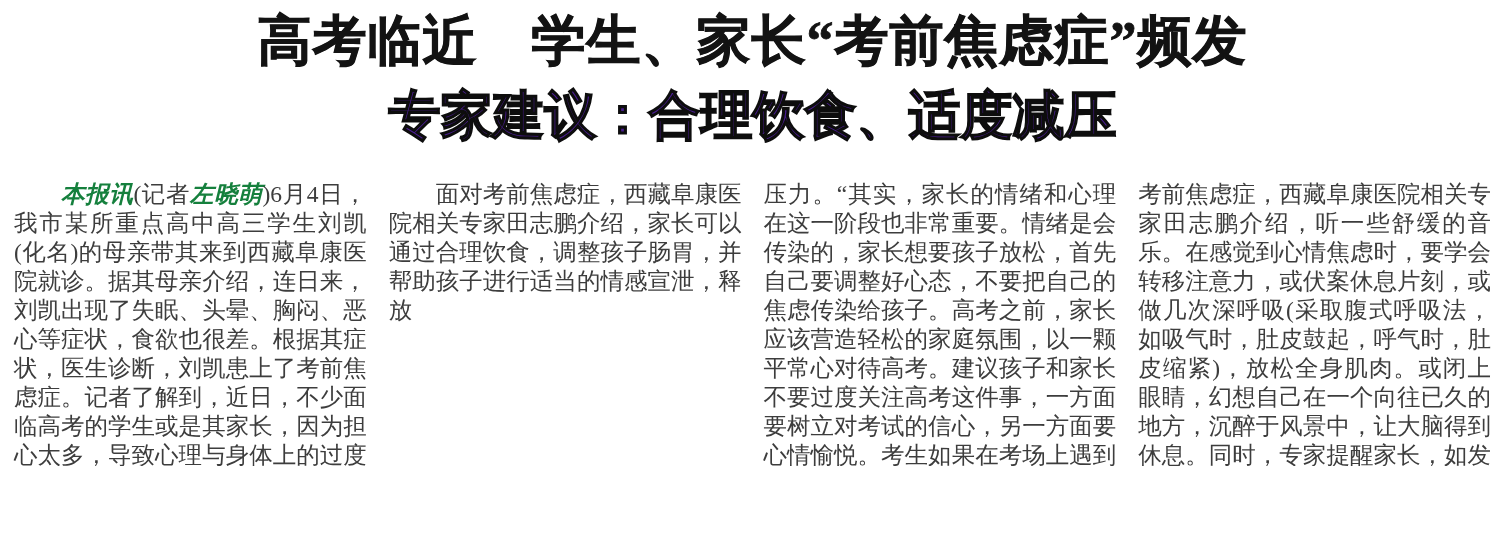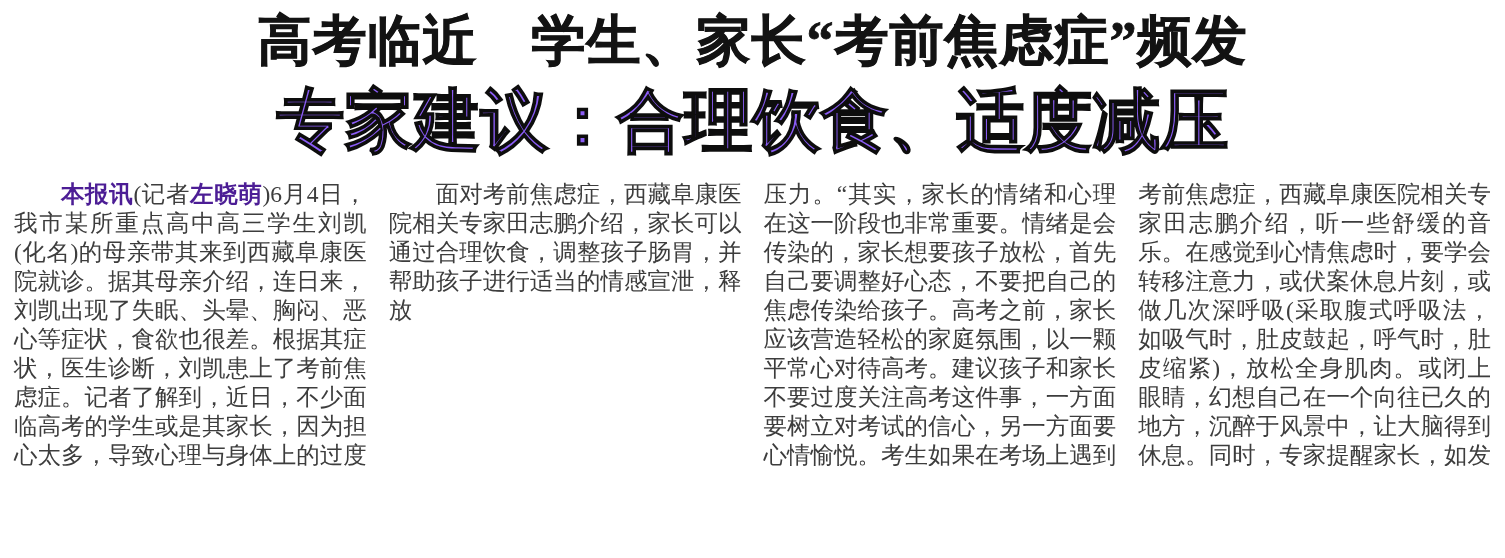--- a/index.html
+++ b/index.html
@@ -28,25 +28,25 @@
     color: #131313;
     letter-spacing: 1px;
     -webkit-text-stroke: 0.8px #131313;
   }
   .kicker-gap {
     display: inline-block;
     width: 1.0em;
   }
   .title {
     margin: 2px 0 0 0;
-    font-family: Liberation Sans, sans-serif;
-    font-size: 68px;
+    font-family: Liberation Mono, monospace;
+    font-size: 52px;
     line-height: 84px;
     font-weight: 900;
-    color: #8b5cf6;
+    color: #4c1d95;
     letter-spacing: 0px;
     -webkit-text-stroke: 1.5px #0d0d0d;
   }
   .columns {
     display: flex;
     gap: 22px;
     padding: 0 14px;
     margin-top: 18px;
   }
   .col {
@@ -59,21 +59,22 @@
     text-justify: inter-ideograph;
   }
   .para {
     margin: 0;
   }
   .para.indent {
     text-indent: 2em;
   }
   .run-bold {
     font-weight: bold;
-    color: #4c1d95;
+    color: #15803d;
+    font-style: italic;
   }
 </style>
 </head>
 <body>
 
 <div class="page">
   <header class="article-header">
     <h2 class="kicker"><span>高考临近</span><span class="kicker-gap"></span><span>学生、家长“考前焦虑症”频发</span></h2>
     <h1 class="title">专家建议：合理饮食、适度减压</h1>
   </header>

